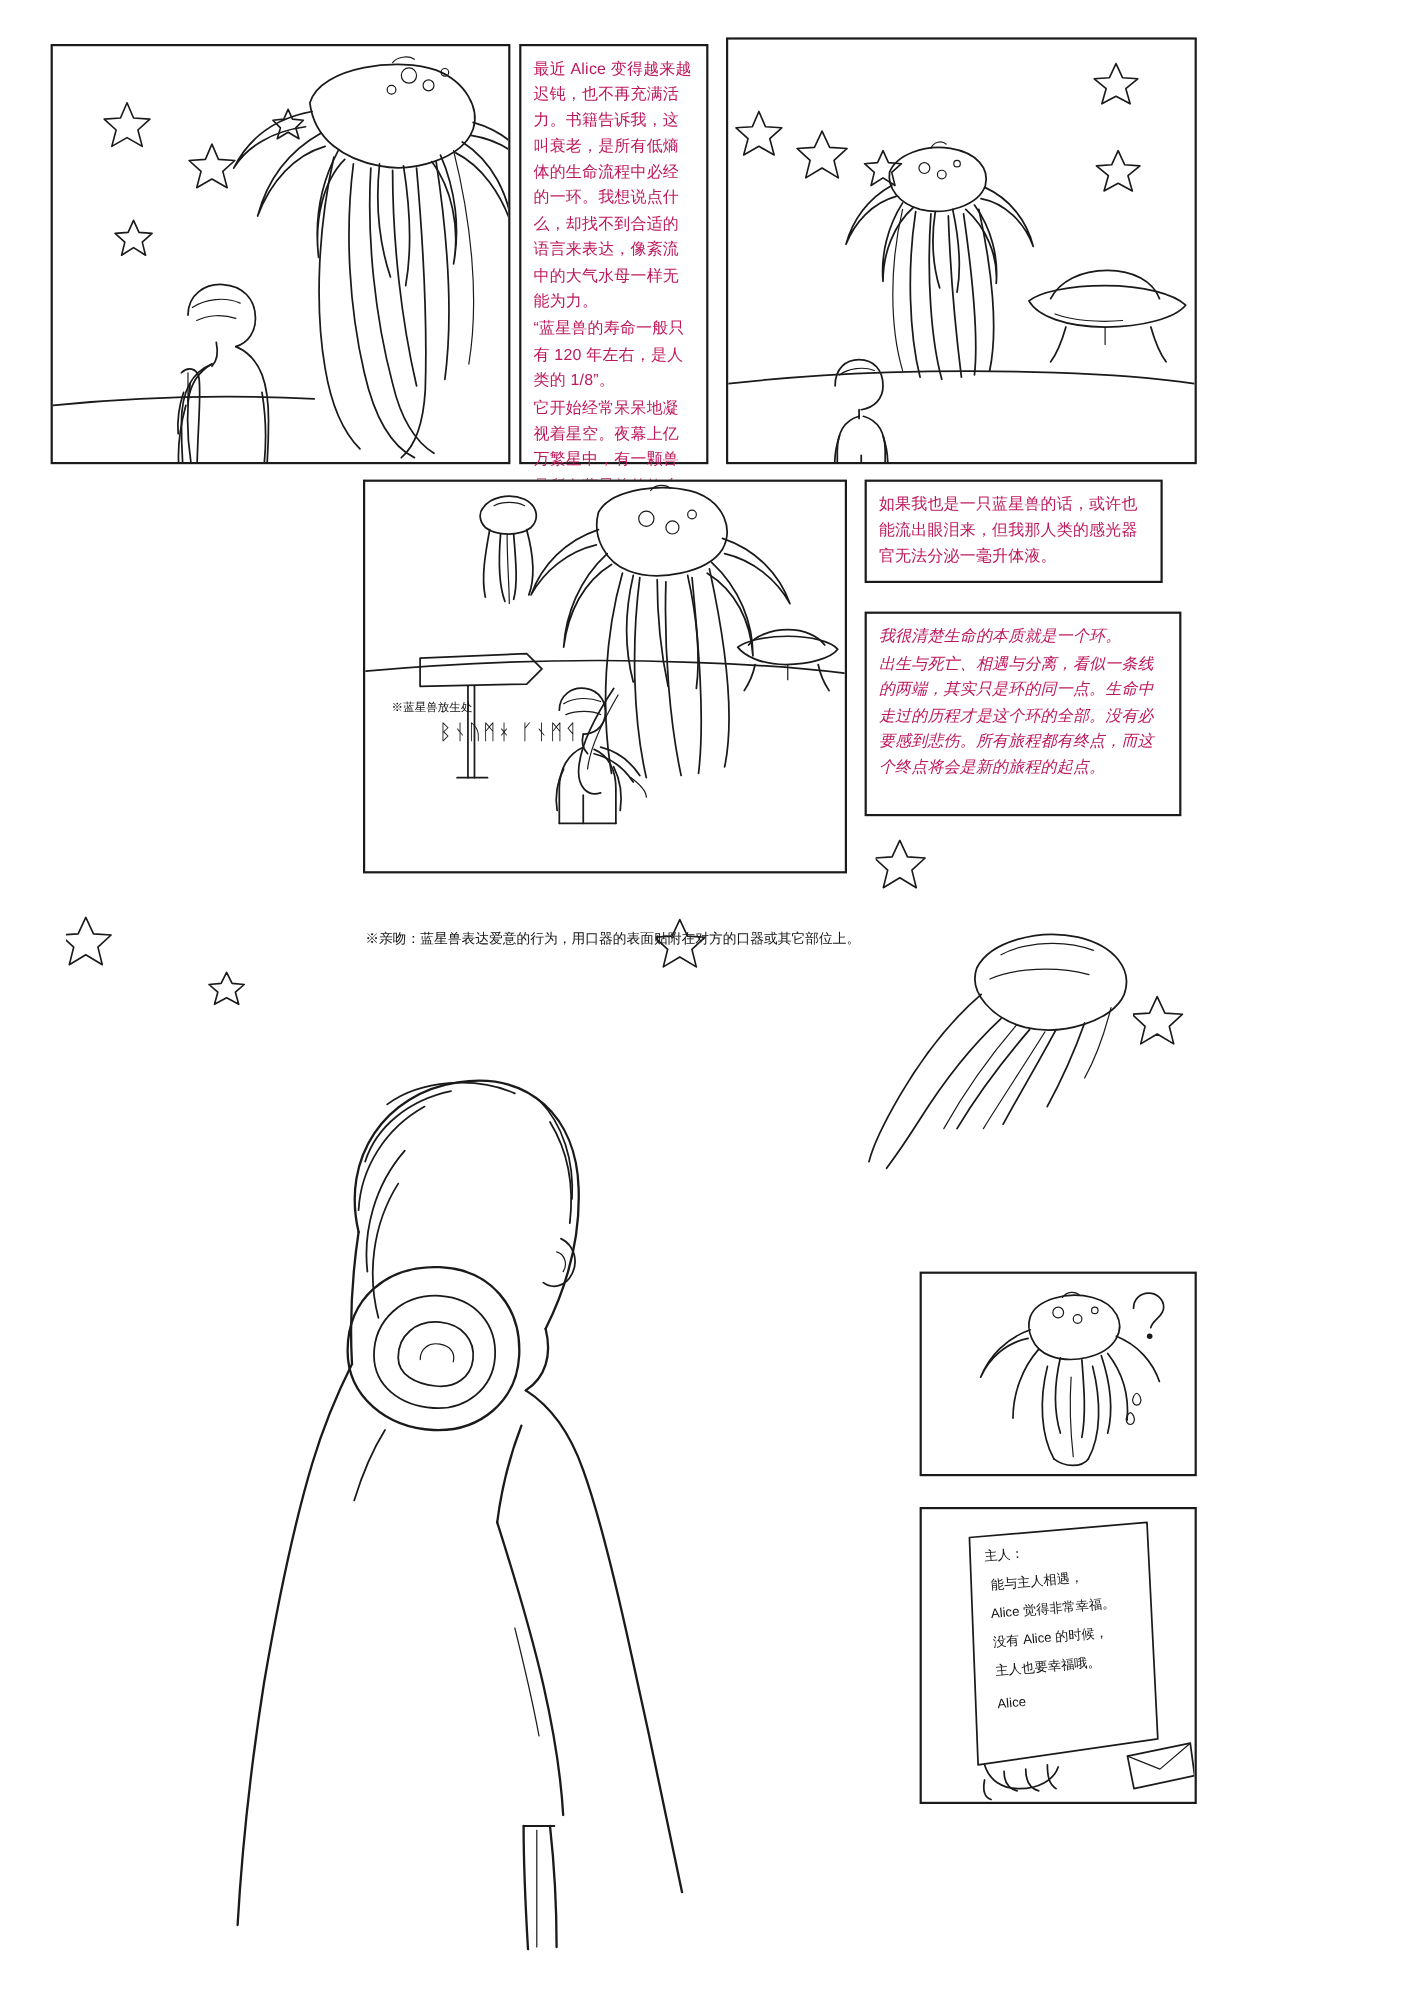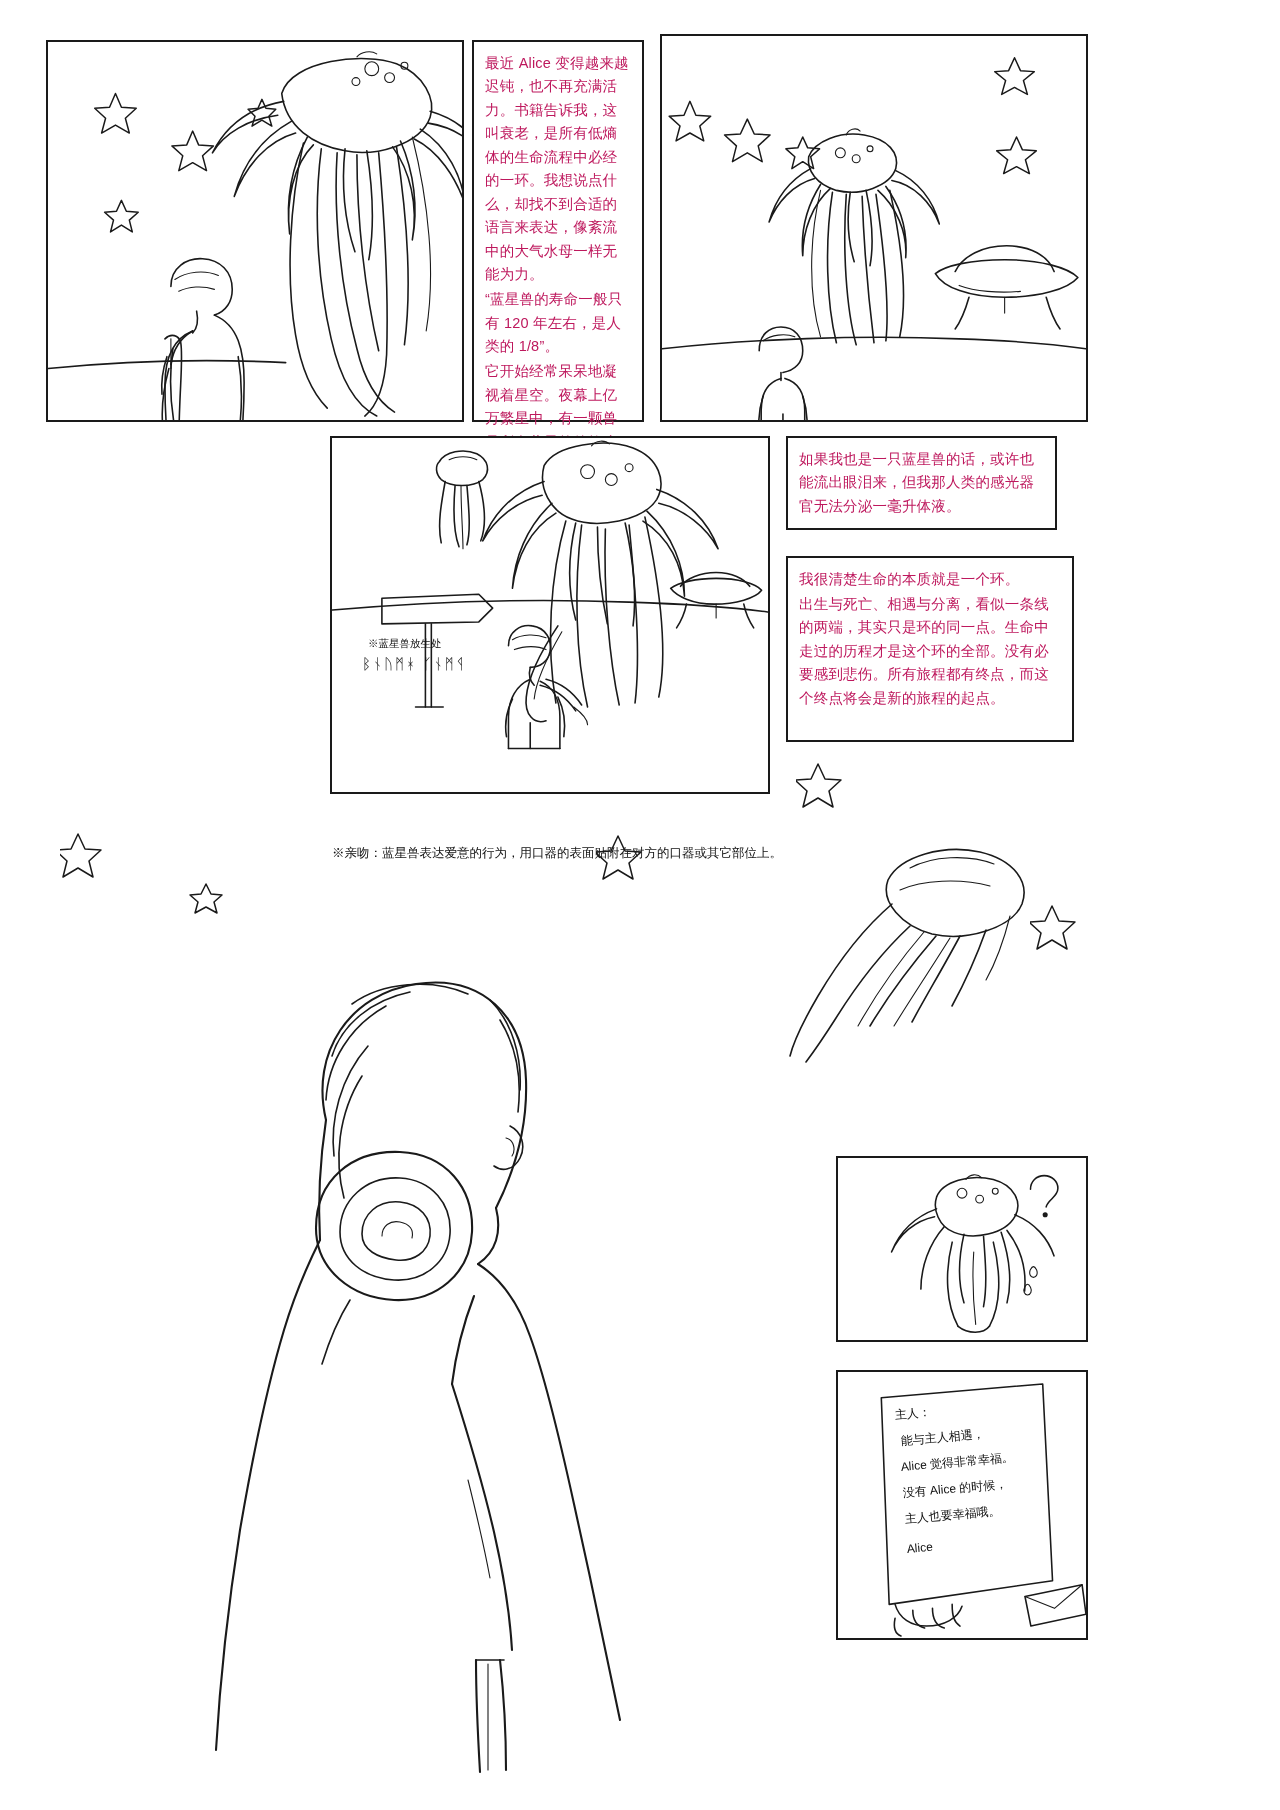--- a/index.html
+++ b/index.html
@@ -58,23 +58,24 @@
   .freeart {
     position: absolute;
     pointer-events: none;
   }
   svg { display: block; }
   .ln { fill: none; stroke: #1a1a1a; stroke-width: 1.6; stroke-linecap: round; stroke-linejoin: round; }
   .ln-thin { fill: none; stroke: #1a1a1a; stroke-width: 1.1; stroke-linecap: round; stroke-linejoin: round; }
   .ln-thick { fill: none; stroke: #1a1a1a; stroke-width: 2.1; stroke-linecap: round; stroke-linejoin: round; }
   .star { fill: none; stroke: #1a1a1a; stroke-width: 1.5; stroke-linejoin: round; }
   .runes {
-    font-family: Liberation Serif, serif;
-    font-size: 15px;
+    font-family: Liberation Sans, sans-serif;
+    font-size: 19px;
     letter-spacing: 2px;
+    margin-left: 37px;
   }
   .signtext {
     font-size: 10.5px;
   }
   .note-line {
     font-size: 12px;
     line-height: 1.5;
   }
 </style>
 </head>
@@ -249,31 +250,31 @@
       <path class="ln" d="M210 246 C224 252 230 266 230 282 C230 296 230 306 230 314"></path>
       <path class="ln" d="M178 314 L230 314"></path>
       <path class="ln" d="M200 288 L200 314"></path>
       <path class="ln" d="M182 264 C176 276 174 290 176 302"></path>
       <path class="ln" d="M228 262 C234 274 236 288 234 302"></path>
 
       <path class="ln" d="M210 250 C226 254 238 264 246 276"></path>
       <path class="ln" d="M216 244 C232 248 244 258 252 270"></path>
       <path class="ln-thin" d="M244 272 C252 278 258 284 258 290"></path>
     </svg>
-    <div class="caption-free signtext" style="left:36px; top:198px; width:130px;">※蓝星兽放生处</div>
+    <div class="caption-free signtext" style="left:24px; top:198px; width:130px;">※蓝星兽放生处</div>
     <div class="caption-free runes" style="left:30px; top:216px; width:140px;">ᛒᚾᚢᛗᚼ  ᚴᚾᛗᛩ</div>
   </div>
 
   <div class="caption-free" style="left:332px; top:802px; width:470px;margin-top:43px;">※亲吻：蓝星兽表达爱意的行为，用口器的表面贴附在对方的口器或其它部位上。</div>
 
   <div class="textbox" style="left:786px; top:436px; width:271px; height:94px;">
     <p>如果我也是一只蓝星兽的话，或许也能流出眼泪来，但我那人类的感光器官无法分泌一毫升体液。</p>
   </div>
 
-  <div class="textbox" style="left:786px; top:556px; width:288px; height:186px;">
+  <div class="textbox" style="left:786px; top:556px; width:288px; height:186px;font-style:italic;">
     <p>我很清楚生命的本质就是一个环。</p>
     <p>出生与死亡、相遇与分离，看似一条线的两端，其实只是环的同一点。生命中走过的历程才是这个环的全部。没有必要感到悲伤。所有旅程都有终点，而这个终点将会是新的旅程的起点。</p>
   </div>
 
   <svg class="freeart" style="left:60px; top:826px; width:180px; height:90px;" viewBox="0 0 180 90">
     <path class="star" d="M18 8 l7 15 16 1 -12 11 4 16 -15-9 -15 9 4-16 -12-11 16-1 Z"></path>
     <path class="star" d="M146 58 l5 10 11 1 -8 7 3 11 -11-6 -11 6 3-11 -8-7 11-1 Z"></path>
   </svg>
 
   <svg class="freeart" style="left:596px; top:828px; width:60px; height:60px;" viewBox="0 0 60 60">

